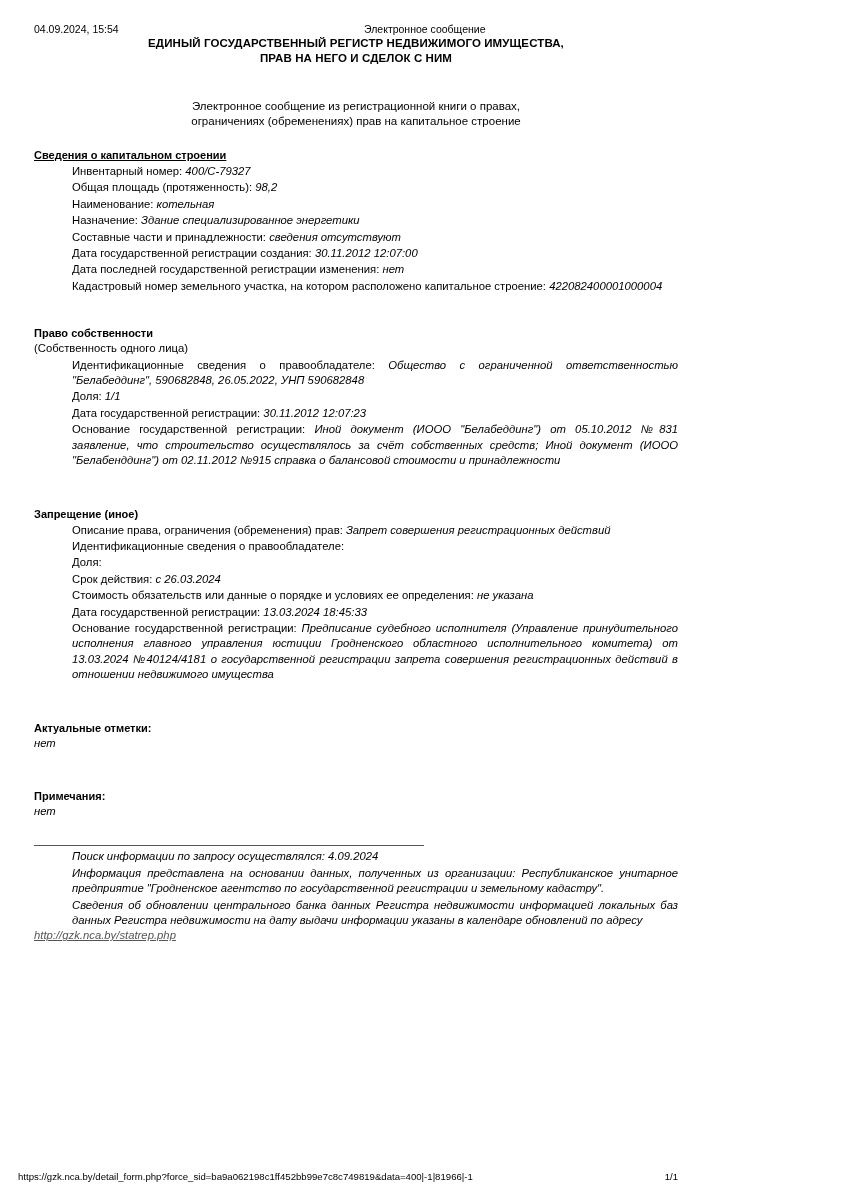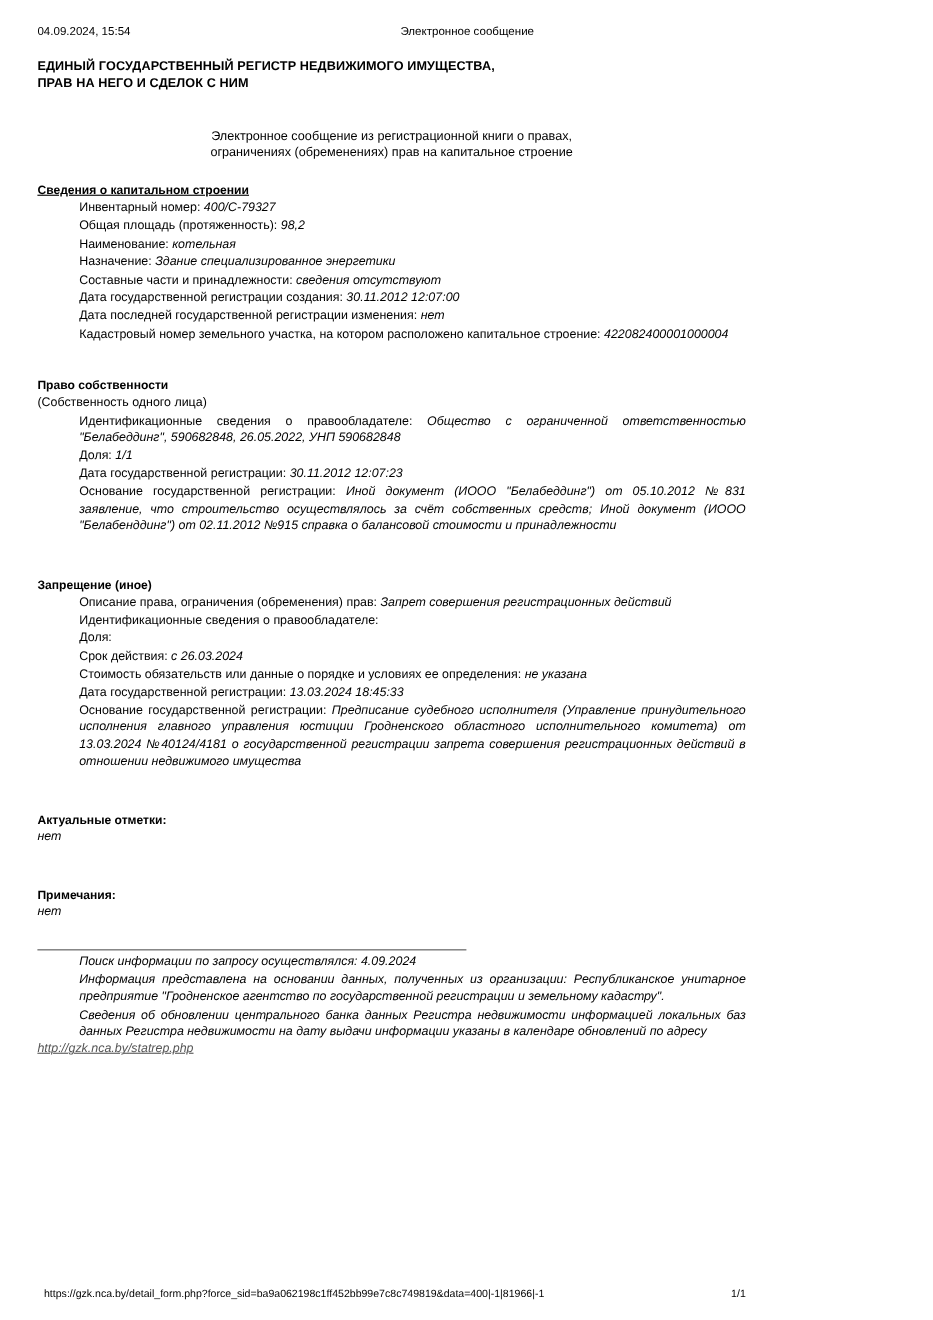--- a/index.html
+++ b/index.html
@@ -24,25 +24,24 @@
   }
   .hdr {
     display: flex;
     font-size: 10.5px;
     line-height: 14px;
   }
   .hdr-date { width: 330px; }
   .hdr-title { flex: 1; }
 
   .doc-title {
-    text-align: left;
+    text-align: center;
     font-size: 11.5px;
     font-weight: bold;
     line-height: 15px;
-    margin-top: 18px;
     letter-spacing: 0.1px;
   }
   .doc-subtitle {
     text-align: center;
     font-size: 11.5px;
     line-height: 15px;
     margin-top: 33px;
   }
   .section {
     margin-top: 16px;
@@ -95,21 +94,21 @@
   .footer-link {
     font-style: italic;
     font-size: 11.3px;
     line-height: 15.4px;
     text-decoration: underline;
     color: #555;
   }
 
   .page-footer {
     position: absolute;
-    left: 40px;
+    left: 18px;
     right: 34px;
     bottom: 18px;
     display: flex;
     font-size: 9.6px;
     color: #000;
   }
   .page-footer .url { flex: 1; }
   .page-footer .pg { text-align: right; }
 </style>
 </head>

